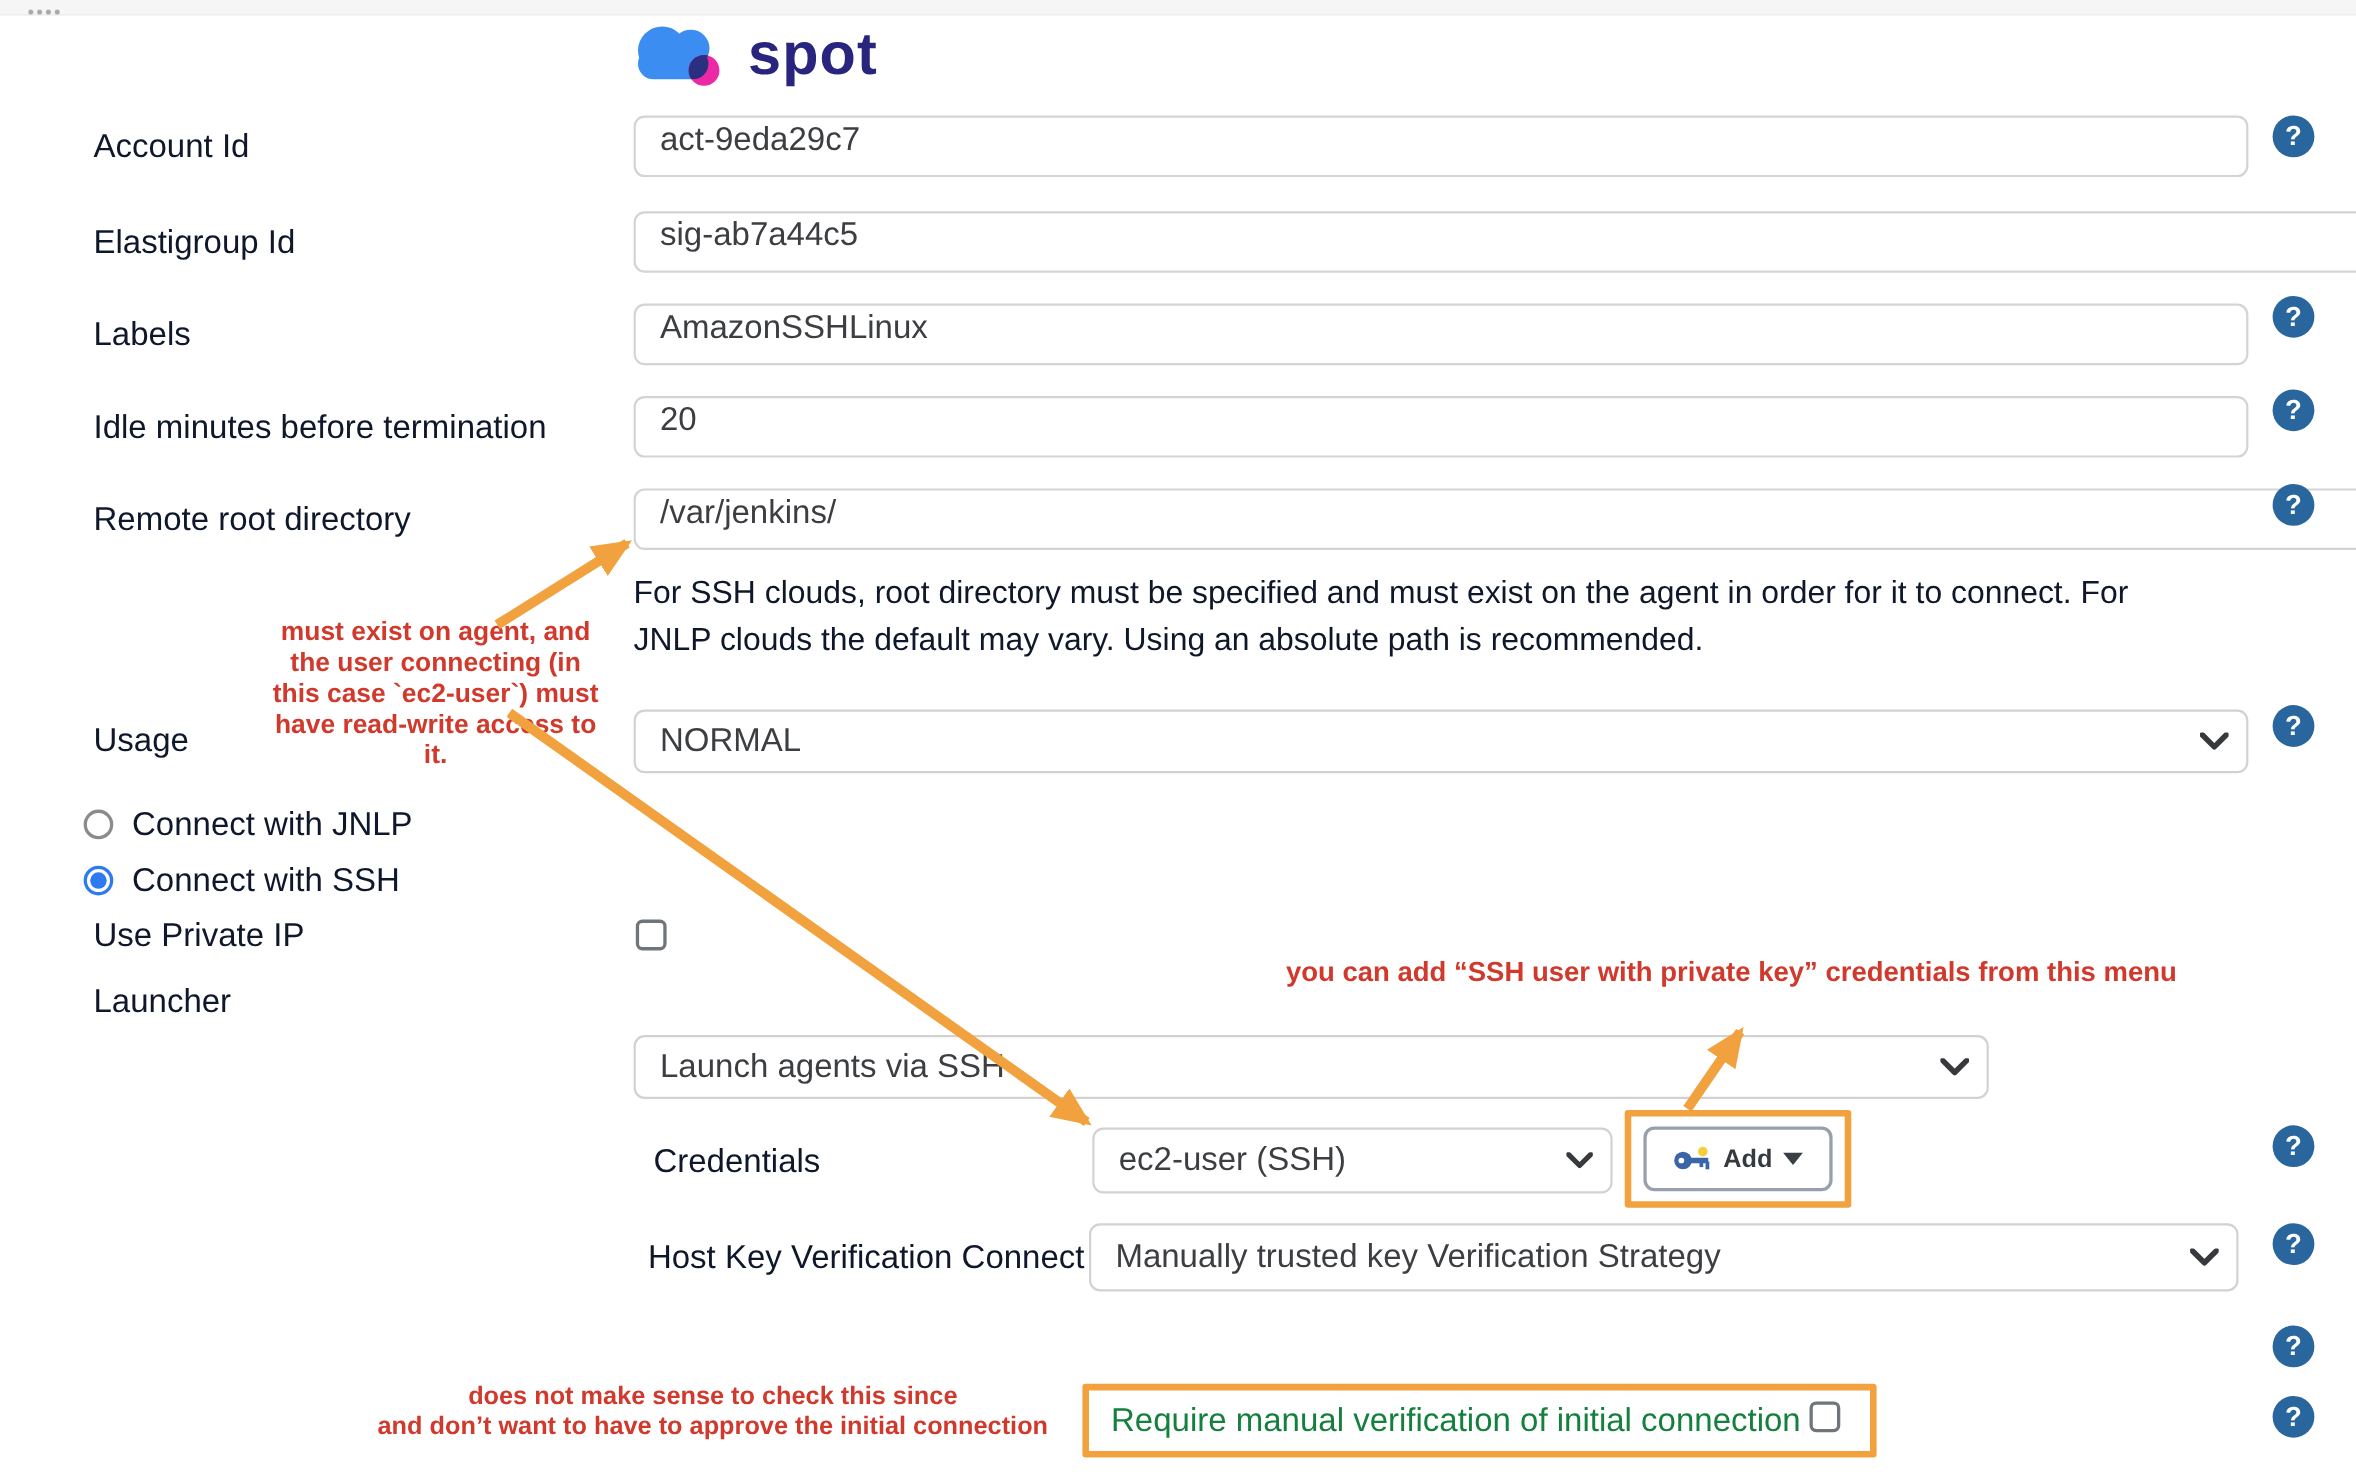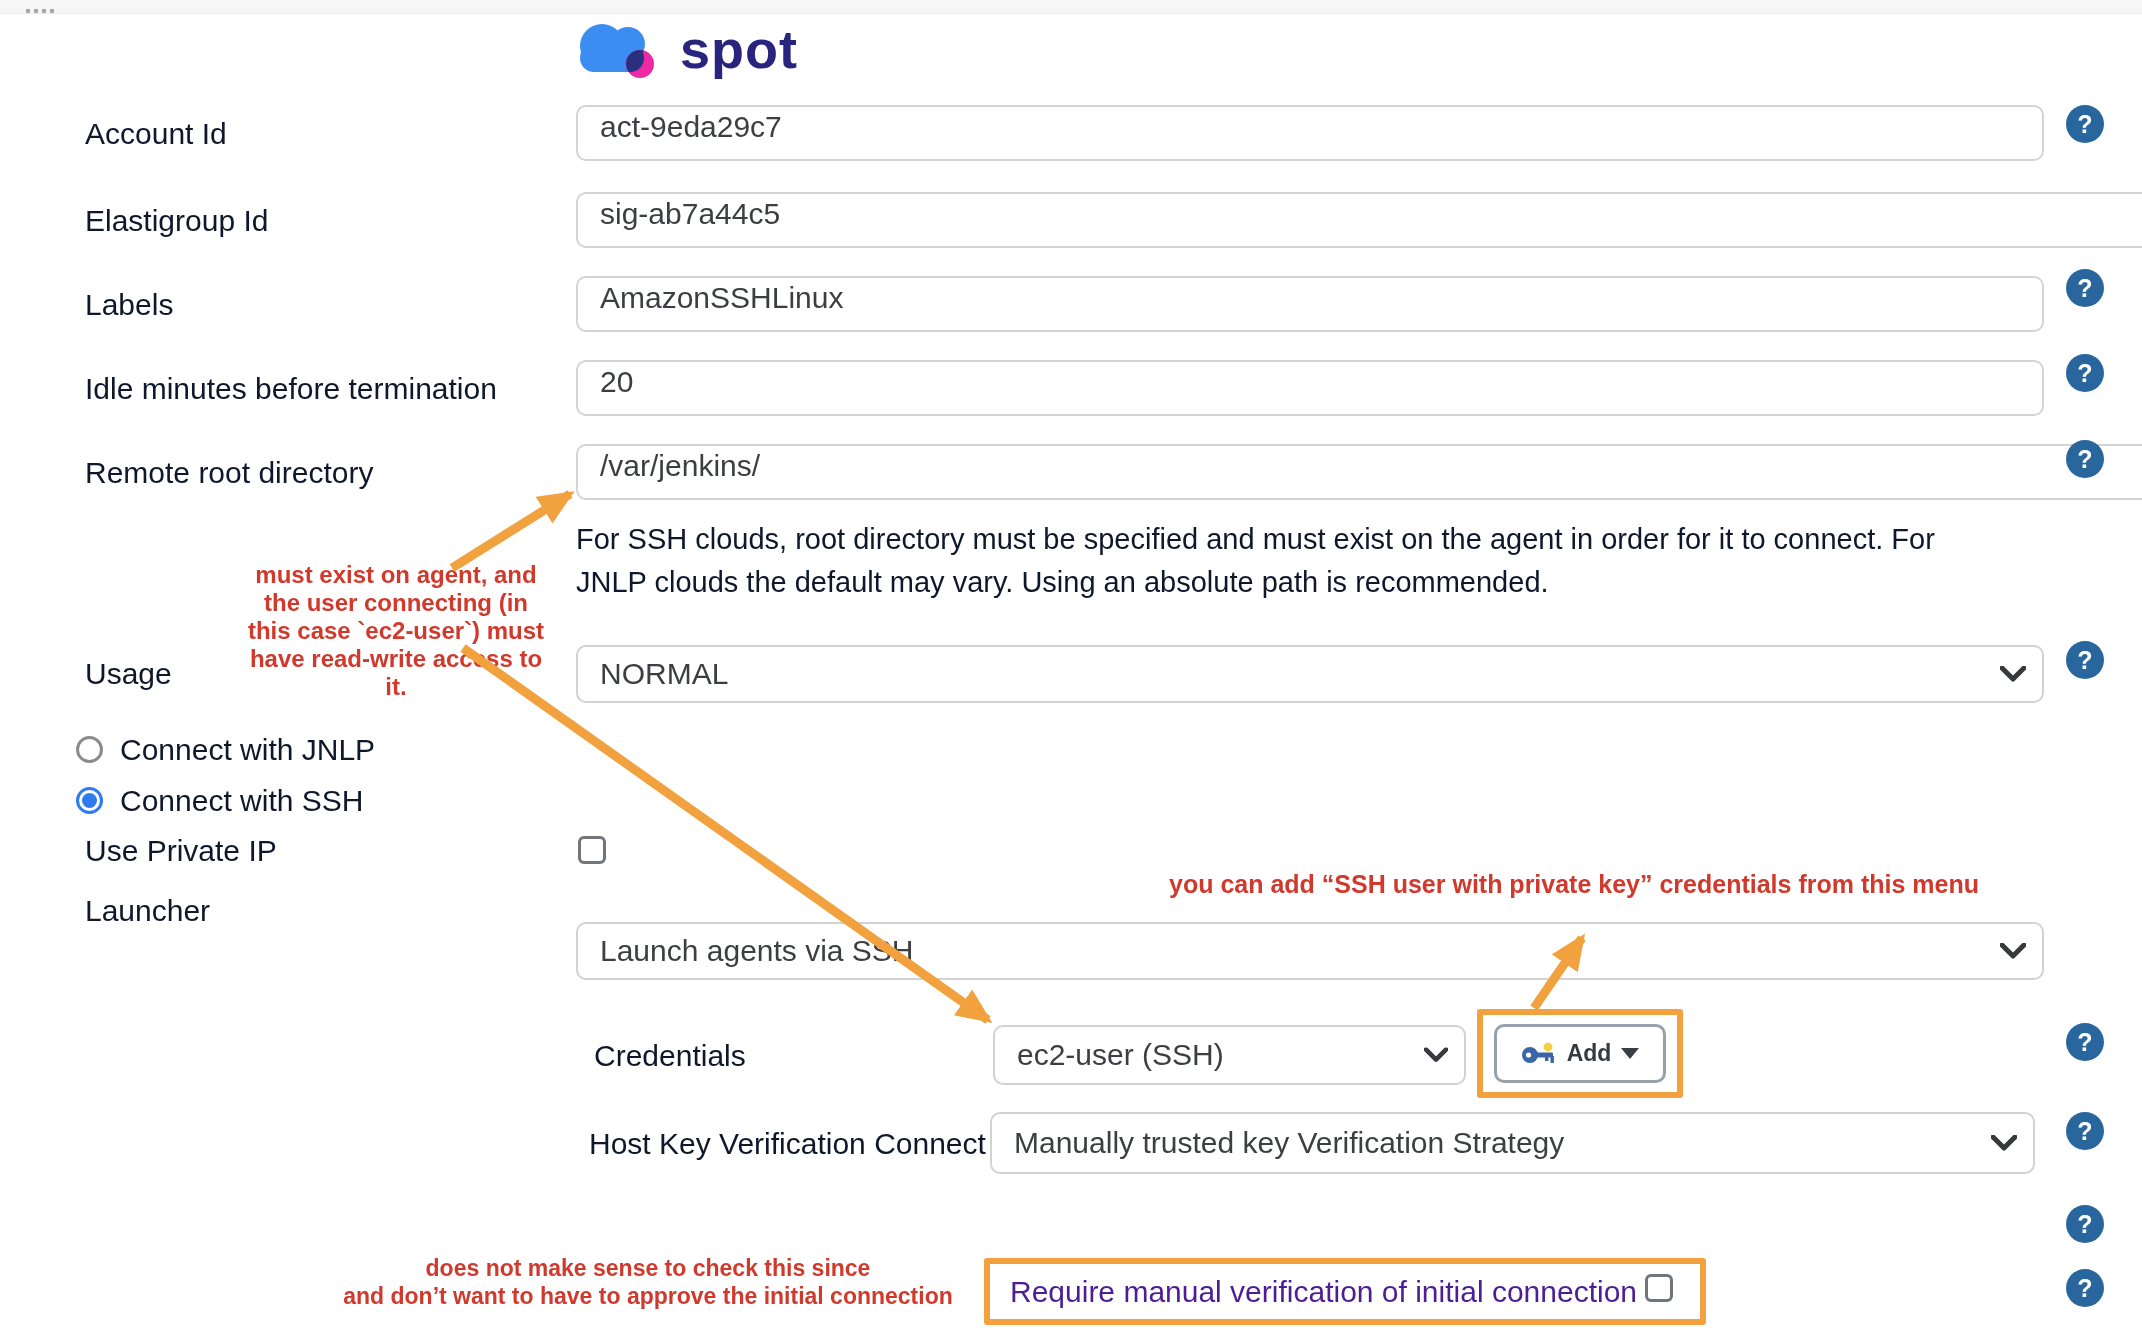--- a/index.html
+++ b/index.html
@@ -108,21 +108,21 @@
 
 <div class="abs radio" style="left:76px;top:736px;"></div>
 <div class="abs flabel" style="left:120px;top:732px;">Connect with JNLP</div>
 <div class="abs radio on" style="left:76px;top:787px;"></div>
 <div class="abs flabel" style="left:120px;top:783px;">Connect with SSH</div>
 
 <div class="abs flabel" style="left:85px;top:833px;">Use Private IP</div>
 <div class="abs cbox" style="left:578px;top:836px;"></div>
 
 <div class="abs flabel" style="left:85px;top:893px;">Launcher</div>
-<div class="abs sel" style="left:576px;top:922px;width:1468px;height:58px;">
+<div class="abs sel" style="left:576px;top:941px;width:1232px;height:58px;">
   <span>Launch agents via SSH</span>
   <svg class="chev" width="26" height="16" viewBox="0 0 26 16">
     <polyline points="2,2 13,13 24,2" fill="none" stroke="#37393d" stroke-width="5" stroke-linecap="round" stroke-linejoin="round"></polyline>
   </svg>
 </div>
 
 <div class="abs flabel" style="left:594px;top:1038px;">Credentials</div>
 <div class="abs sel" style="left:993px;top:1025px;width:473px;height:60px;">
   <span>ec2-user (SSH)</span>
   <svg class="chev" width="24" height="15" viewBox="0 0 26 16">
@@ -155,21 +155,21 @@
 </div>
 <div class="abs help" style="left:2066px;top:1112px;">
     <span>?</span>
   </div>
 
 <div class="abs help" style="left:2066px;top:1205px;">
     <span>?</span>
   </div>
 
 <div class="abs hl-box" style="left:984px;top:1258px;width:722px;height:67px;"></div>
-<div class="abs flabel" style="left:1010px;top:1274px;color:#4c1d95;">Require manual verification of initial connection</div>
+<div class="abs flabel" style="left:1010px;top:1274px;color:#15803d;">Require manual verification of initial connection</div>
 <div class="abs cbox" style="left:1645px;top:1274px;"></div>
 <div class="abs help" style="left:2066px;top:1269px;">
     <span>?</span>
   </div>
 
 <div class="abs rednote" style="left:396px;top:561px;font-size:24px;line-height:28px;transform:translateX(-50%);">
   <div>must exist on agent, and</div>
   <div>the user connecting (in</div>
   <div>this case `ec2-user`) must</div>
   <div>have read-write access to</div>

